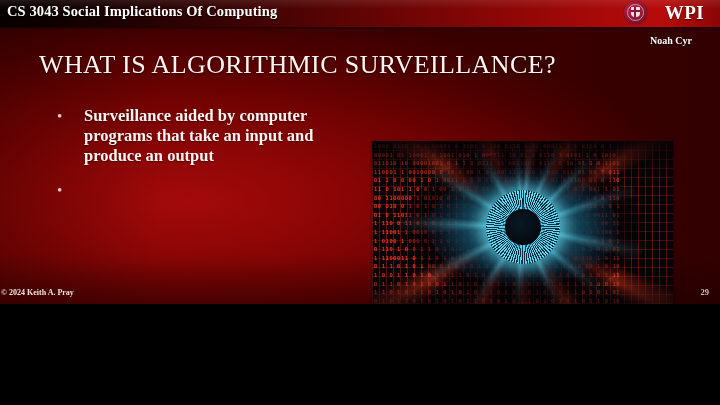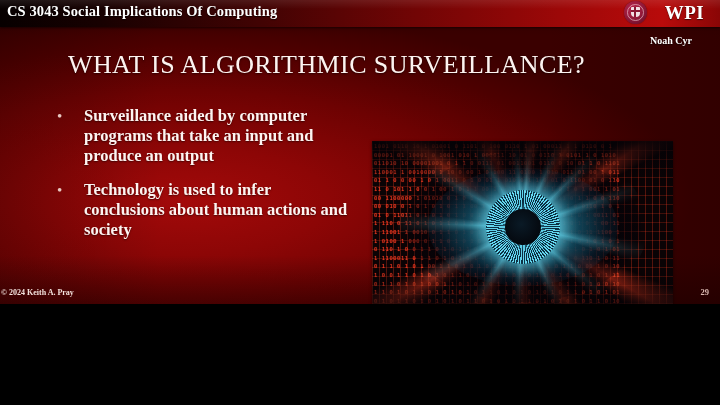--- a/index.html
+++ b/index.html
@@ -117,21 +117,21 @@
     font-size: 10px;
     font-weight: bold;
     color: #ffffff;
     white-space: nowrap;
     text-shadow: 0 1px 1px rgba(0,0,0,0.6);
   }
 
   
   .slide-title {
     position: absolute;
-    left: 68px;
+    left: 39px;
     top: 50px;
     font-size: 26px;
     color: #fdf3f0;
     letter-spacing: 0.4px;
     white-space: nowrap;
     text-shadow: 0 1px 2px rgba(0,0,0,0.55);
   }
 
   
   .bullets {
@@ -375,21 +375,20 @@
 
   <div class="slide-title">WHAT IS ALGORITHMIC SURVEILLANCE?</div>
 
   <div class="bullets">
     <div class="bullet">
       <div class="bullet-marker">•</div>
       <div class="bullet-text">Surveillance aided by computer programs that take an input and produce an output</div>
     </div>
     <div class="bullet">
       <div class="bullet-marker">•</div>
-      <div class="bullet-text">Technology is used to infer conclusions about human actions and society</div>
     </div>
   </div>
 
   <div class="picture">
     <div class="pic-circuit"></div>
     <div class="pic-code">1001 0110 10 1 01001 0 1101 0 100 0110 1 01 00011 1 1 0110 0 1
 00001 01 10001 0 1001 010 1 000011 10 01 0 0110 1 0101 1 0 1010
 011010 10 00001001 0 1 1 0 0111 01 0011001 0110 0 10 01 1 0 1101
 110001 1 0010000 1 10 0 00 1 0 100 11 0100 1 010 011 01 00 1 011
 01 1 0 0 00 1 0 1 0011 0 1 0 01 1 010 0 1 1 0 01 0 1100 01 0 110

